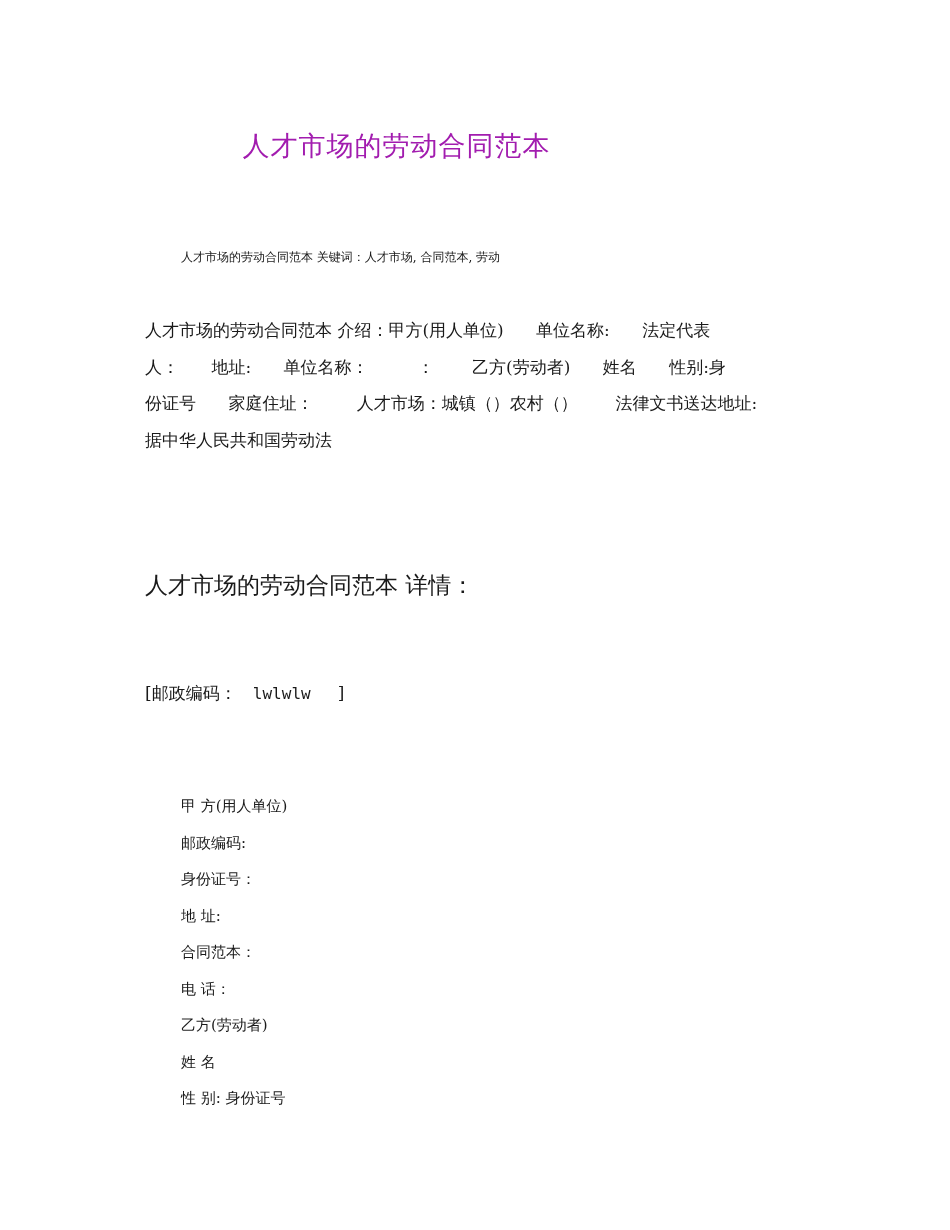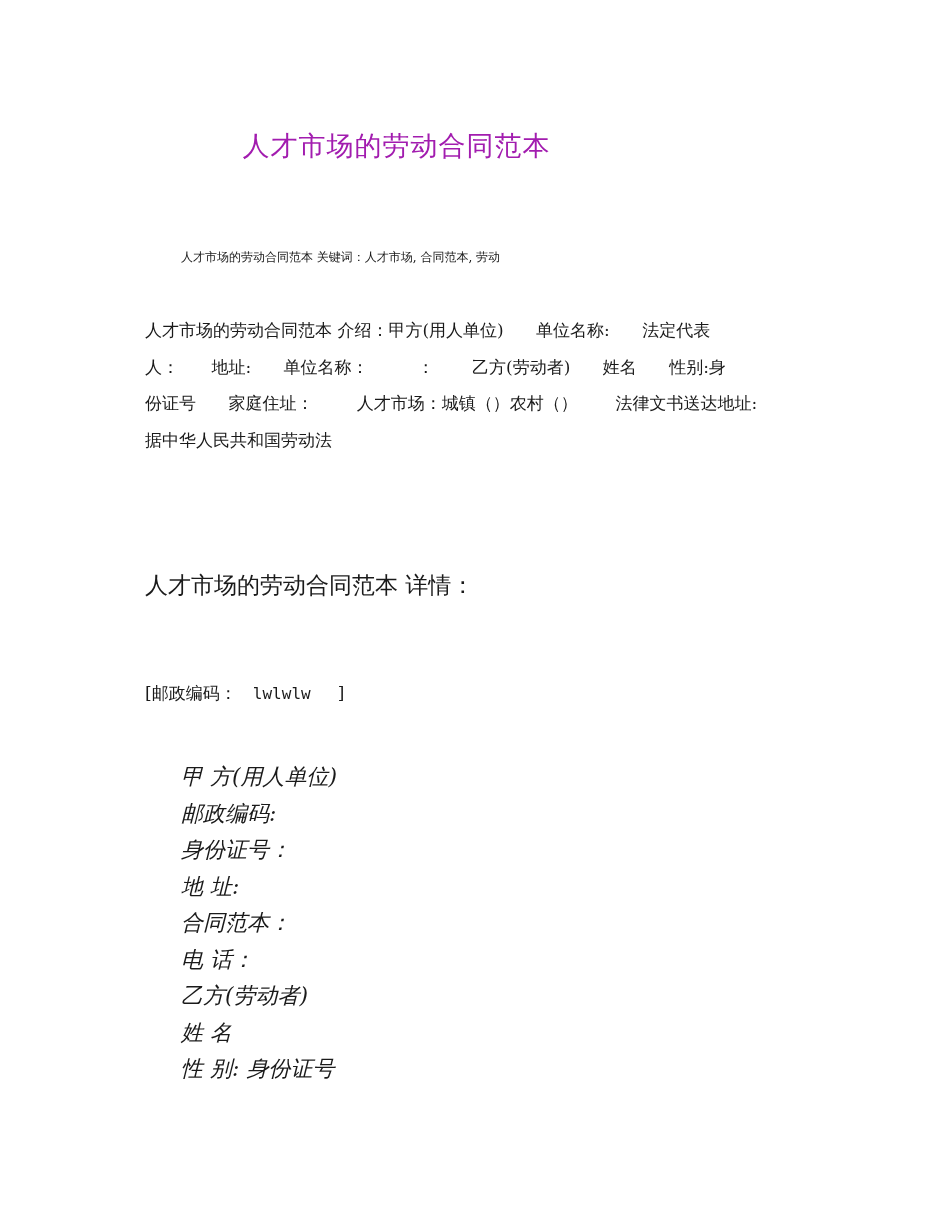--- a/index.html
+++ b/index.html
@@ -69,23 +69,22 @@
       line-height: 26px;
       white-space: pre;
     }
     .free-paper .code {
       font-family: "DejaVu Sans Mono", "Liberation Mono", monospace;
       font-size: 16px;
     }
     .fields {
       position: absolute;
       left: 181px;
-      top: 764px;
-      font-size: 22px;
-      font-style: italic;
+      top: 793px;
+      font-size: 15px;
     }
     .fields .field {
       height: 36.5px;
       line-height: 26px;
       white-space: pre;
     }
   </style>
 </head>
 <body>
 

